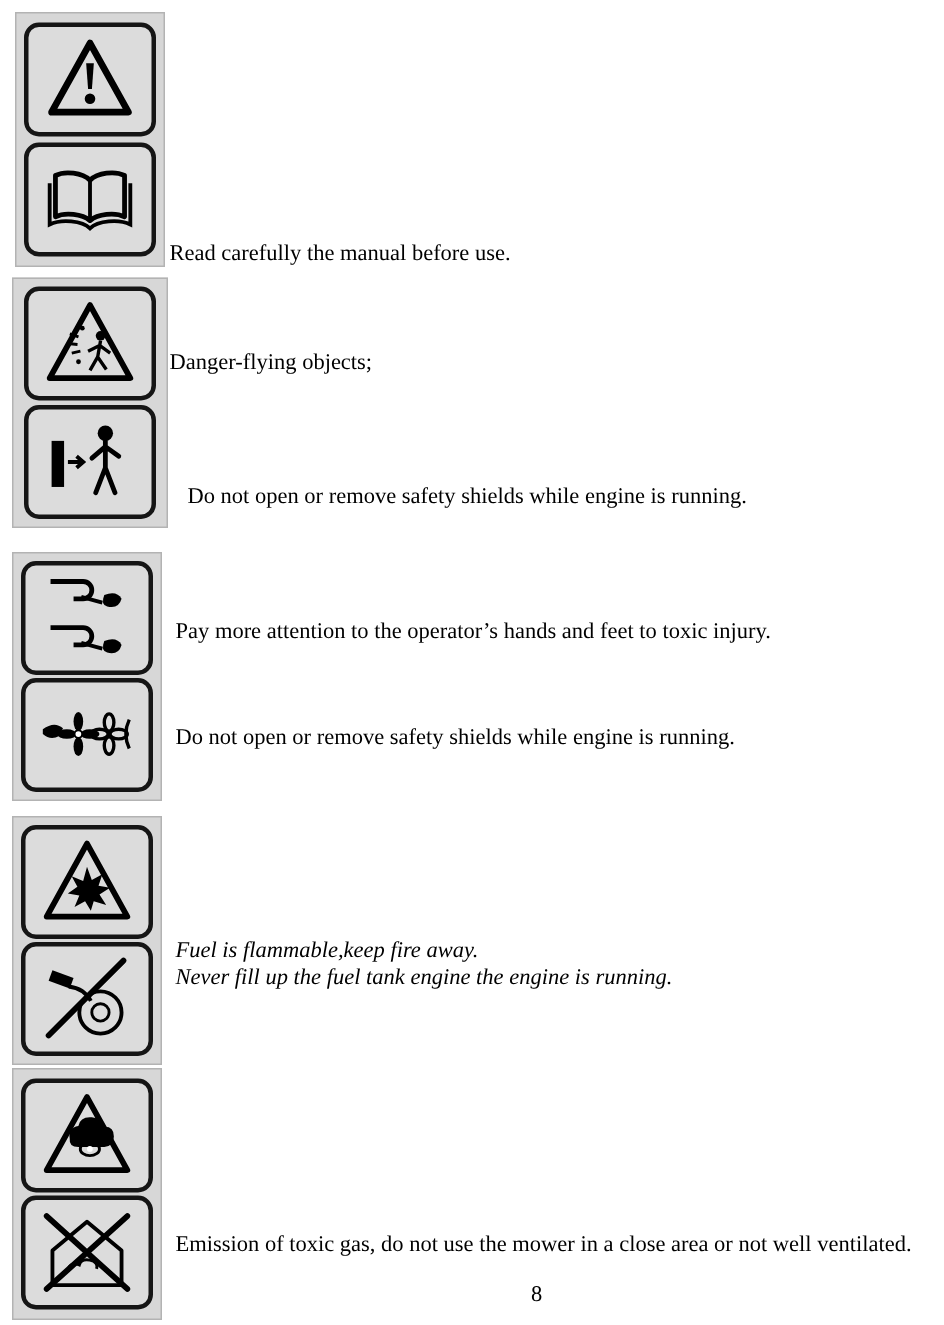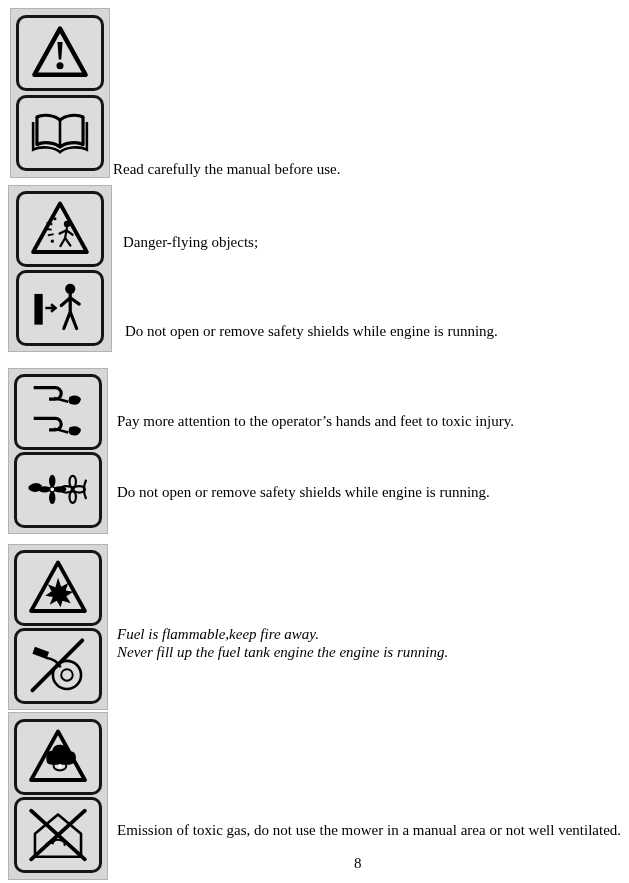--- a/index.html
+++ b/index.html
@@ -83,21 +83,21 @@
     </div>
     <div class="icon-box">
       <svg viewBox="0 0 100 100">
         <rect x="10" y="28" width="13" height="48" fill="#000"></rect>
         <path d="M27 50 h14 M36 44 l7 6 l-7 6" stroke="#000" stroke-width="4" fill="none"></path>
         <circle cx="66" cy="20" r="8" fill="#000"></circle>
         <path d="M66 28 L66 56 M66 34 L52 46 M66 34 L80 44 M66 56 L56 82 M66 56 L76 82" stroke="#000" stroke-width="5" fill="none" stroke-linecap="round"></path>
       </svg>
     </div>
   </div>
-  <div class="caption" style="left:123px; top:233px; width:500px;">
+  <div class="caption" style="left:113px; top:233px; width:500px;">
     <span class="line">Danger-flying objects;</span>
   </div>
   <div class="caption" style="left:125px; top:322px; width:490px;">
     <span class="line">Do not open or remove safety shields while engine is running.</span>
   </div>
 
   <div class="panel" style="left:8px; top:368px; width:100px; height:166px;">
     <div class="icon-box">
       <svg viewBox="0 0 100 100">
         <g>
@@ -172,18 +172,18 @@
     </div>
     <div class="icon-box">
       <svg viewBox="0 0 100 100">
         <path d="M14 48 L50 18 L86 48 L86 84 L14 84 Z" fill="none" stroke="#000" stroke-width="4" stroke-linejoin="round"></path>
         <path d="M30 68 q3 -9 12 -5 q2 -7 11 -5 q9 2 7 9" fill="none" stroke="#000" stroke-width="3"></path>
         <path d="M8 12 L92 88 M92 12 L8 88" stroke="#000" stroke-width="6" stroke-linecap="round"></path>
       </svg>
     </div>
   </div>
   <div class="caption" style="left:117px; top:821px; width:510px;">
-    <span class="line">Emission of toxic gas, do not use the mower in a manual area or not well ventilated.</span>
+    <span class="line">Emission of toxic gas, do not use the mower in a close area or not well ventilated.</span>
   </div>
 
   <div class="page-number">8</div>
 
 </div>
 
 </body></html>

